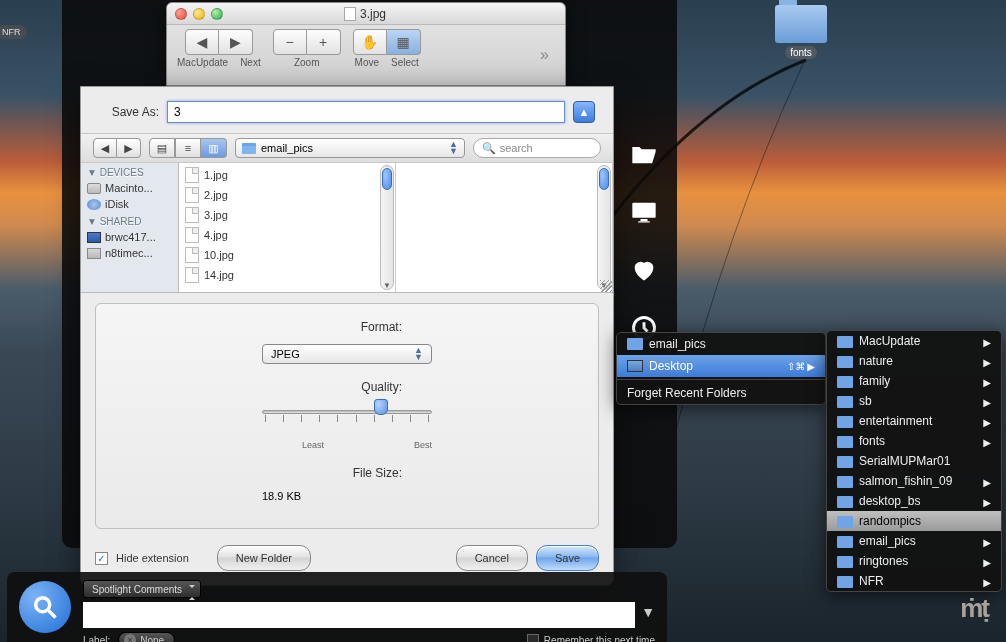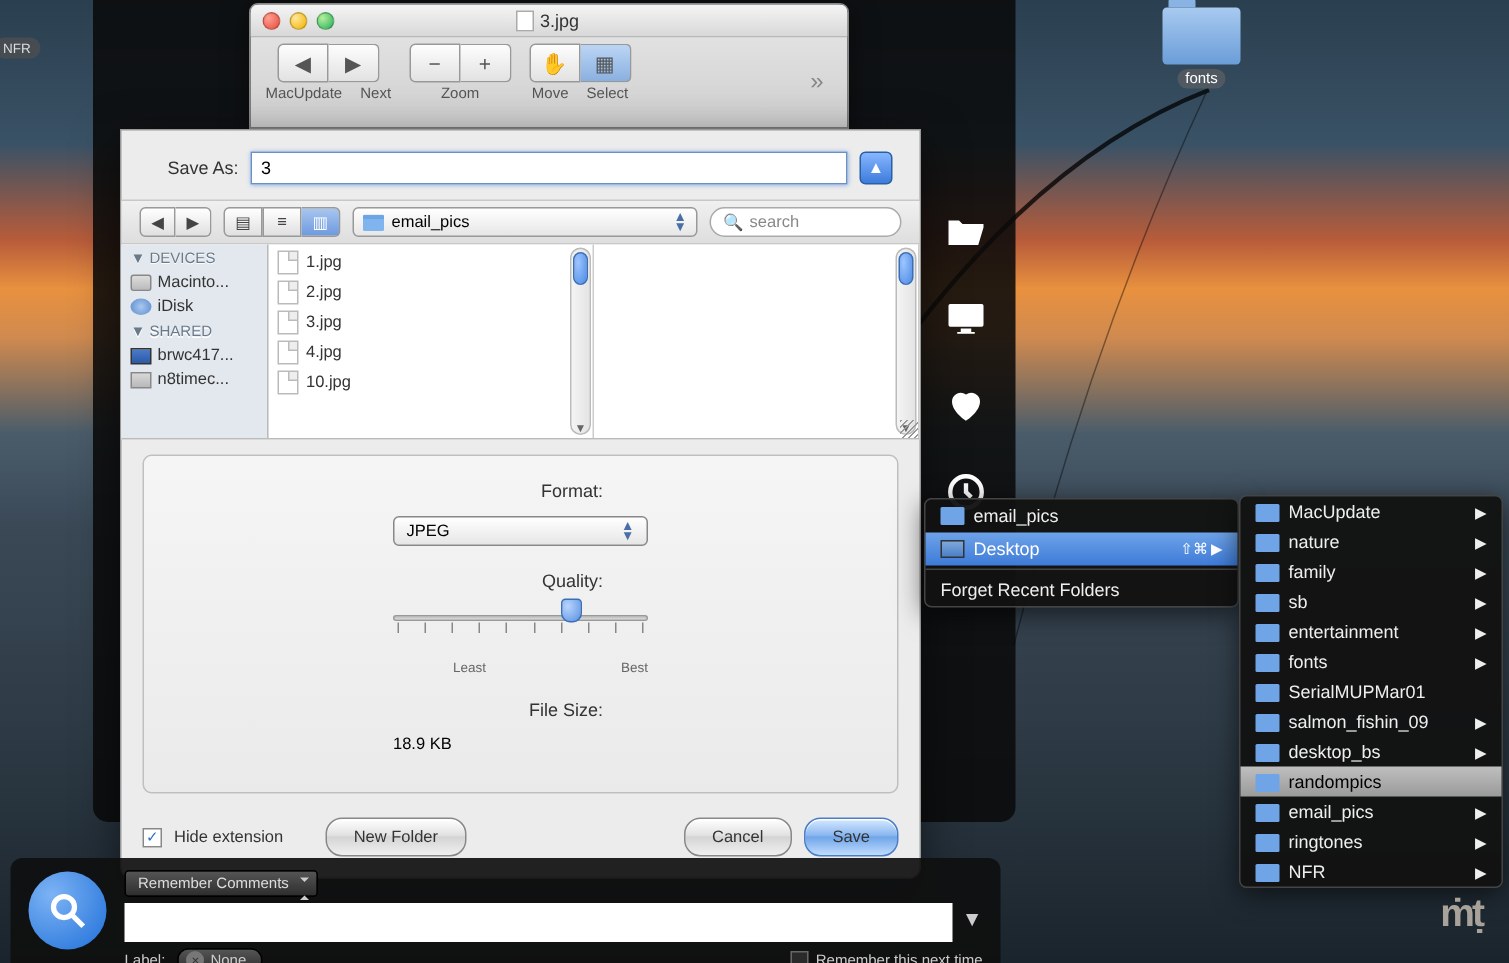--- a/index.html
+++ b/index.html
@@ -239,20 +239,24 @@
               <span>3.jpg</span>
             </div>
             <div class="file-row">
               <span class="file-ico"></span>
               <span>4.jpg</span>
             </div>
             <div class="file-row">
               <span class="file-ico"></span>
               <span>10.jpg</span>
             </div>
+            <div class="file-row">
+              <span class="file-ico"></span>
+              <span>14.jpg</span>
+            </div>
           </div>
         <div class="col-scroll">
             <div class="col-arrow up">▲</div>
             <div class="col-thumb"></div>
             <div class="col-arrow down">▼</div>
           </div>
       </div>
       <div class="col">
         <div class="col-scroll">
             <div class="col-arrow up">▲</div>
@@ -432,21 +436,21 @@
 
   <div class="bottom-panel">
     <div class="bp-searchico">
       <svg viewBox="0 0 24 24" fill="none" stroke="#fff" stroke-width="3">
           <circle cx="10" cy="10" r="6"></circle>
           <path d="M15 15l6 6"></path>
         </svg>
     </div>
     <div class="bp-body">
       <div class="bp-top">
-        <div class="bp-dd">Remember Comments</div>
+        <div class="bp-dd">Spotlight Comments</div>
       </div>
       <div class="bp-text-wrap">
         <textarea class="bp-textarea" style=""></textarea>
         <span class="bp-drop-arrow">▼</span>
       </div>
       <div class="bp-bottom">
         <span class="bp-lbl">Label:</span>
         <div class="bp-none">
             <span class="bp-x">×</span>
             <span>None</span>

